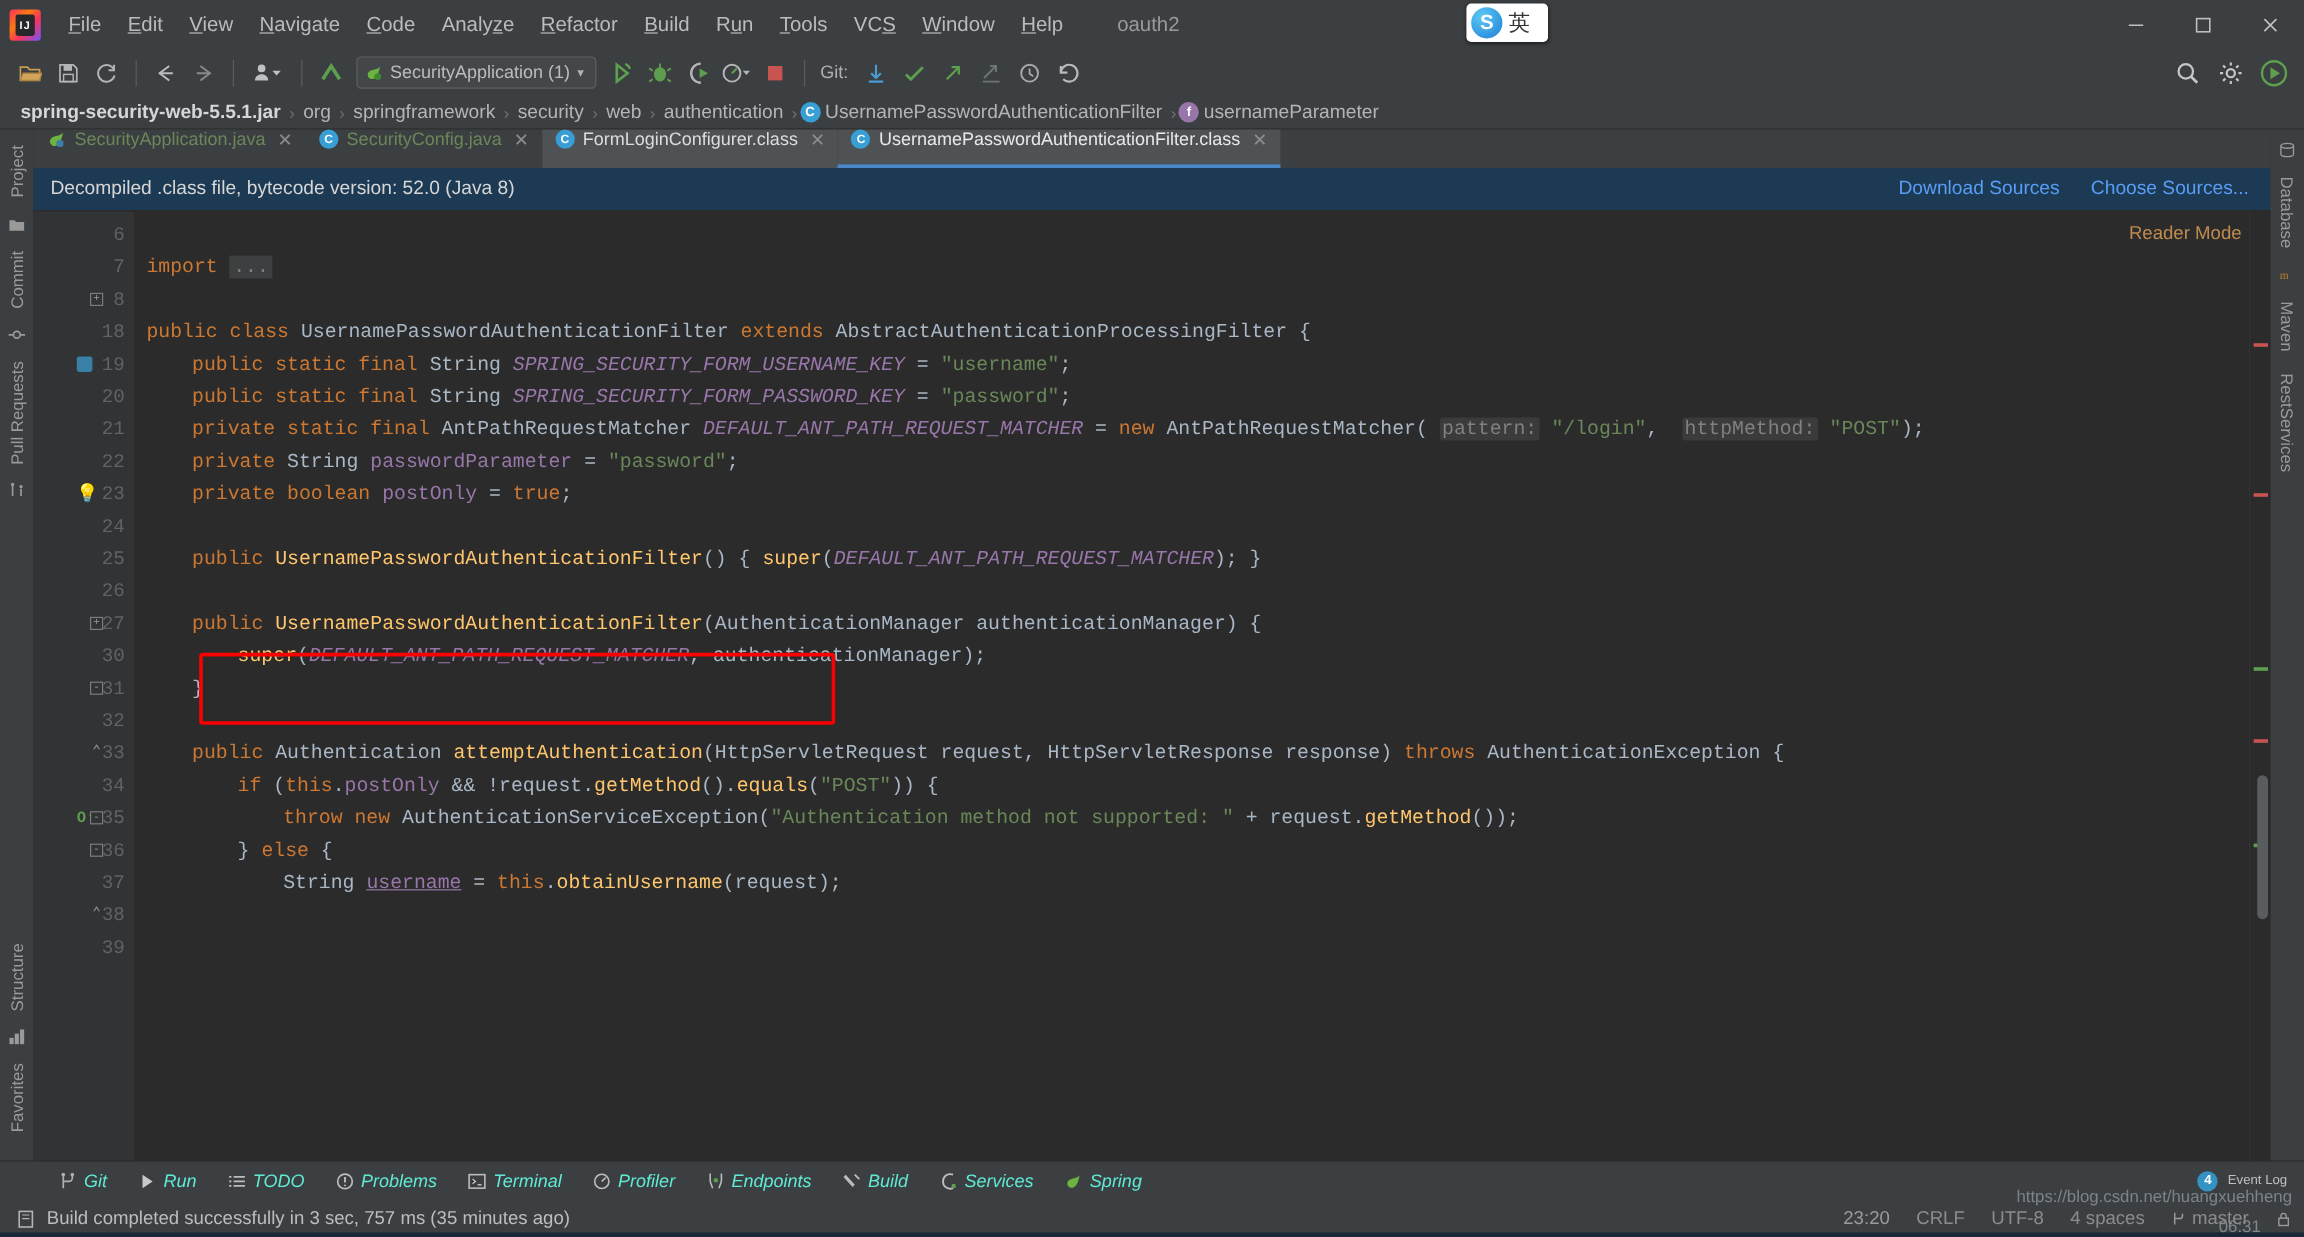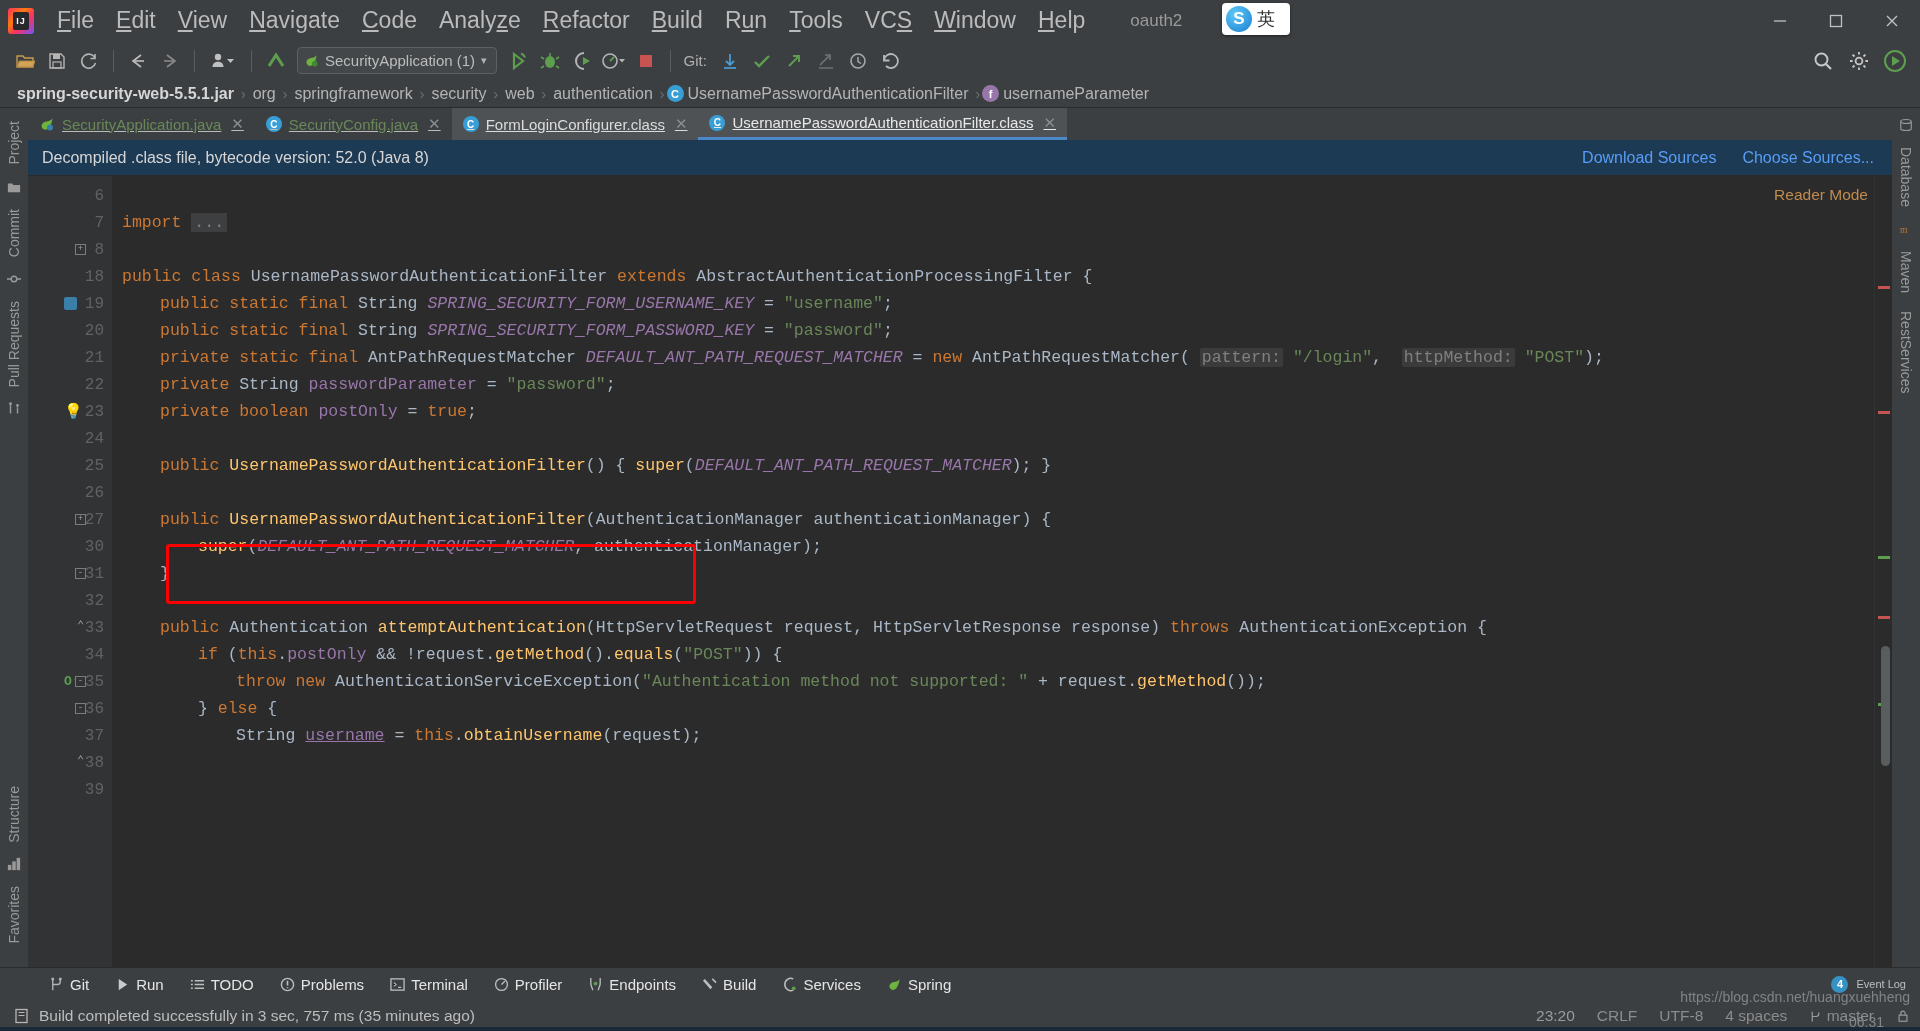--- a/index.html
+++ b/index.html
@@ -25,21 +25,21 @@
   .ij-logo::after {
     content: ""; position: absolute; left: 5px; top: 4px; width: 16px; height: 18px;
     background: #27282c; border-radius: 2px;
   }
   .ij-logo::before {
     content: "IJ"; position: absolute; z-index: 2; left: 0; top: 0; width: 26px; height: 26px;
     color: #fff; font-size: 9px; font-weight: bold; display: flex; align-items: center; justify-content: center;
     letter-spacing: 1px;
   }
   .menu-item {
-    color: #bbbbbb; font-size: 23px; padding: 4px 11px; cursor: default; white-space: nowrap;
+    color: #bbbbbb; font-size: 17px; padding: 4px 11px; cursor: default; white-space: nowrap;
   }
   .menu-item u { text-decoration: underline; }
   .win-title { color: #9a9a9a; font-size: 17px; margin-left: 34px; }
   .ime-badge {
     position: absolute; left: 1222px; top: 3px; width: 68px; height: 32px;
     background: #ffffff; border-radius: 4px; display: flex; align-items: center; padding: 0 4px;
     box-shadow: 0 1px 3px rgba(0,0,0,.5);
   }
   .ime-badge .sogou {
     width: 26px; height: 26px; border-radius: 50%;
@@ -106,22 +106,22 @@
   }
   .rail-item.rev { transform: rotate(180deg); }
   .rail-spacer { flex: 1; }
   .rail-ico { font-size: 13px; color: #9a9a9a; padding: 6px 0; }
 
   .editorcol { flex: 1; display: flex; flex-direction: column; min-width: 0; background: #2b2b2b; }
 
   
   .tabbar { height: 32px; background: #3c3f41; display: flex; align-items: stretch; flex-shrink: 0; }
   .tab {
-    display: flex; align-items: center; gap: 7px; padding: 0 11px; position: relative;
-    font-size: 15px; color: #bbbbbb; white-space: nowrap; text-decoration: underline;
+    display: flex; gap: 7px; padding: 0 11px; position: relative;
+    font-size: 15px; color: #bbbbbb; white-space: nowrap;
   }
   .tab.active { background: #4e5254; color: #dcdcdc; }
   .tab.selected { background: #4e5254; border-bottom: 3px solid #4a88c7; color: #e8e8e8; }
   .tab .tclose { color: #8d8d8d; font-size: 15px; margin-left: 3px; }
   .ficon { width: 16px; height: 16px; border-radius: 50%; flex-shrink: 0; position: relative;
            display: inline-flex; align-items: center; justify-content: center; font-size: 10px;
            font-weight: bold; color: #fff; }
   .ficon.cls { background: #389fd6; }
   .ficon.spr { background: transparent; }
   .tab.green .tname { color: #6a8759; }
@@ -176,21 +176,21 @@
   }
   .rdr-mode {
     position: absolute; right: 24px; top: 10px; color: #c08b4f; font-size: 15.5px; z-index: 20;
   }
 
   
   .bottombar {
     height: 33px; background: #3c3f41; display: flex; align-items: center;
     flex-shrink: 0; padding-left: 36px; gap: 0px; border-top: 1px solid #2b2b2b;
   }
-  .bb-item { display: flex; align-items: center; gap: 6px; color: #e5e5e5; font-size: 15px; padding: 0 13px; white-space: nowrap; }
+  .bb-item { display: flex; align-items: center; gap: 6px; color: #5eead4; font-size: 15px; padding: 0 13px; white-space: nowrap; font-style: italic; }
   .bb-right { margin-left: auto; display: flex; align-items: center; gap: 8px; padding-right: 14px; }
   .evtlog-badge {
     width: 17px; height: 17px; border-radius: 50%; background: #3592c4; color: #fff;
     font-size: 11px; display: inline-flex; align-items: center; justify-content: center; font-weight: bold;
   }
   .statusbar {
     height: 31px; background: #3c3f41; display: flex; align-items: center;
     padding: 0 10px 0 14px; flex-shrink: 0; color: #bdbdbd; font-size: 15.5px; gap: 12px;
   }
   .sb-left { display: flex; align-items: center; gap: 9px; }

